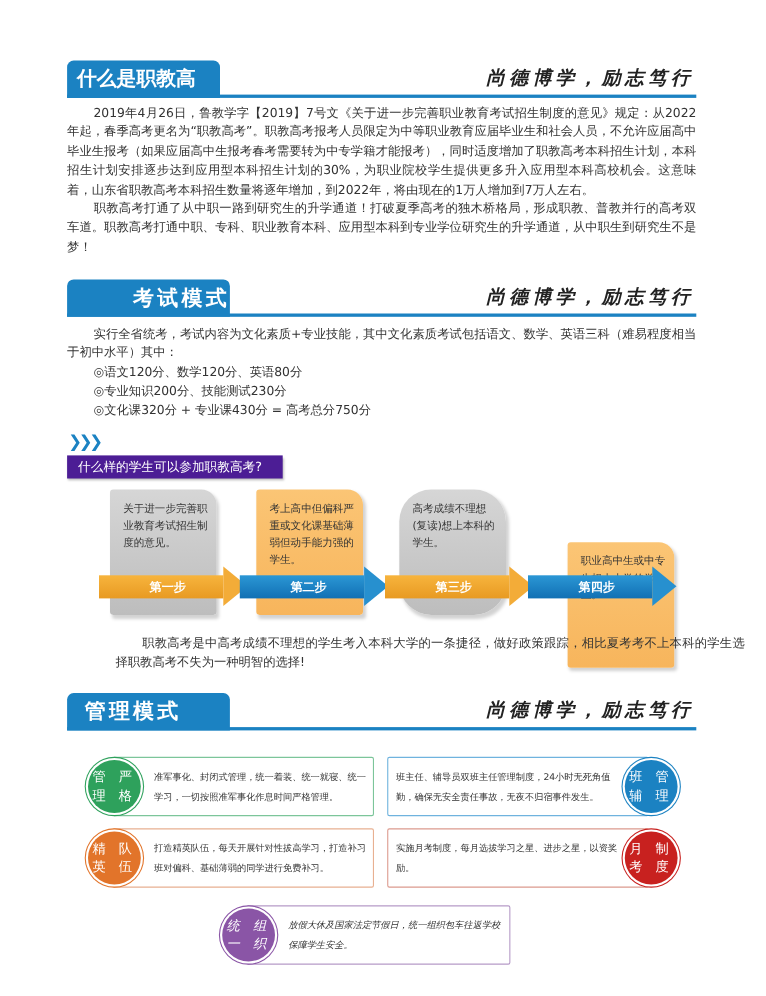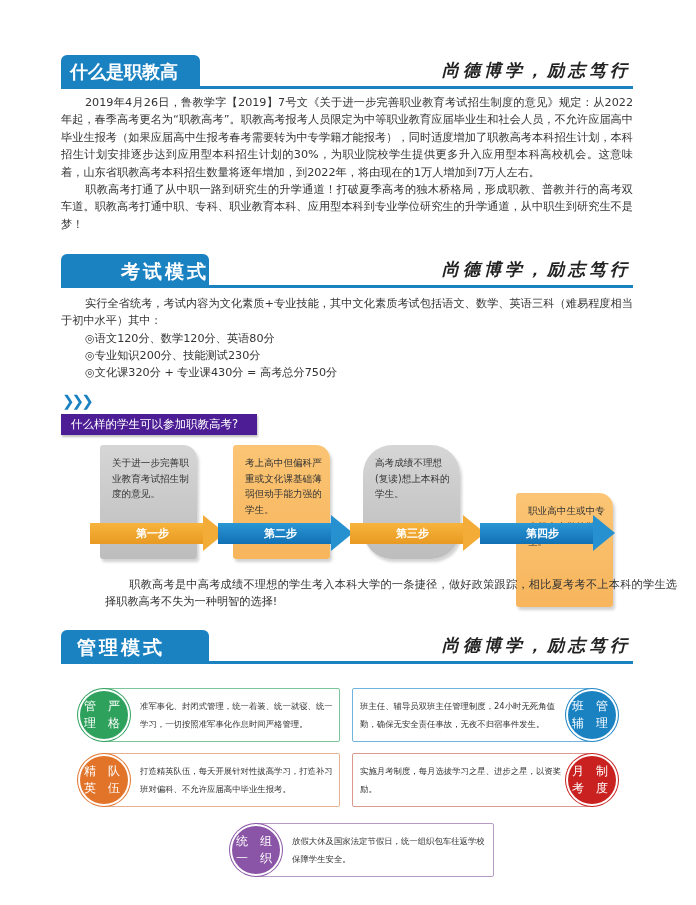--- a/index.html
+++ b/index.html
@@ -140,32 +140,32 @@
     </div>
   <div class="text" style="left:8px; top:9px; width:205px;">班主任、辅导员双班主任管理制度，24小时无死角值勤，确保无安全责任事故，无夜不归宿事件发生。</div>
 </div>
 
 <div class="mgmt" style="left:80px; top:753px; width:260px; height:54px;">
   <div class="box" style="left:22px; top:0; width:238px; height:54px; border-color:#e8b091;"></div>
   <div class="circle" style="left:0; top:3px; background:#e2742a; color:#e2742a;">
       <span>精英</span>
       <span>队伍</span>
     </div>
-  <div class="text" style="left:60px; top:9px; width:195px;">打造精英队伍，每天开展针对性拔高学习，打造补习班对偏科、不允许应届高中毕业生报考。</div>
+  <div class="text" style="left:60px; top:9px; width:195px;">打造精英队伍，每天开展针对性拔高学习，打造补习班对偏科、基础薄弱的同学进行免费补习。</div>
 </div>
 
 <div class="mgmt" style="left:352px; top:753px; width:270px; height:54px;">
   <div class="box" style="left:0; top:0; width:238px; height:54px; border-color:#dc9a8e;"></div>
   <div class="circle" style="left:216px; top:3px; background:#c8211f; color:#c8211f;">
       <span>月考</span>
       <span>制度</span>
     </div>
   <div class="text" style="left:8px; top:9px; width:205px;">实施月考制度，每月选拔学习之星、进步之星，以资奖励。</div>
 </div>
 
-<div class="mgmt" style="left:232px; top:823px; width:229px; height:54px;">
+<div class="mgmt" style="left:202px; top:823px; width:229px; height:54px;font-style:italic;">
   <div class="box" style="left:22px; top:0; width:240px; height:54px; border-color:#b69bc7;"></div>
   <div class="circle" style="left:0; top:3px; background:#8a55a6; color:#8a55a6;">
       <span>统一</span>
       <span>组织</span>
     </div>
   <div class="text" style="left:60px; top:9px; width:198px;">放假大休及国家法定节假日，统一组织包车往返学校保障学生安全。</div>
 </div>
 
 </body></html>

